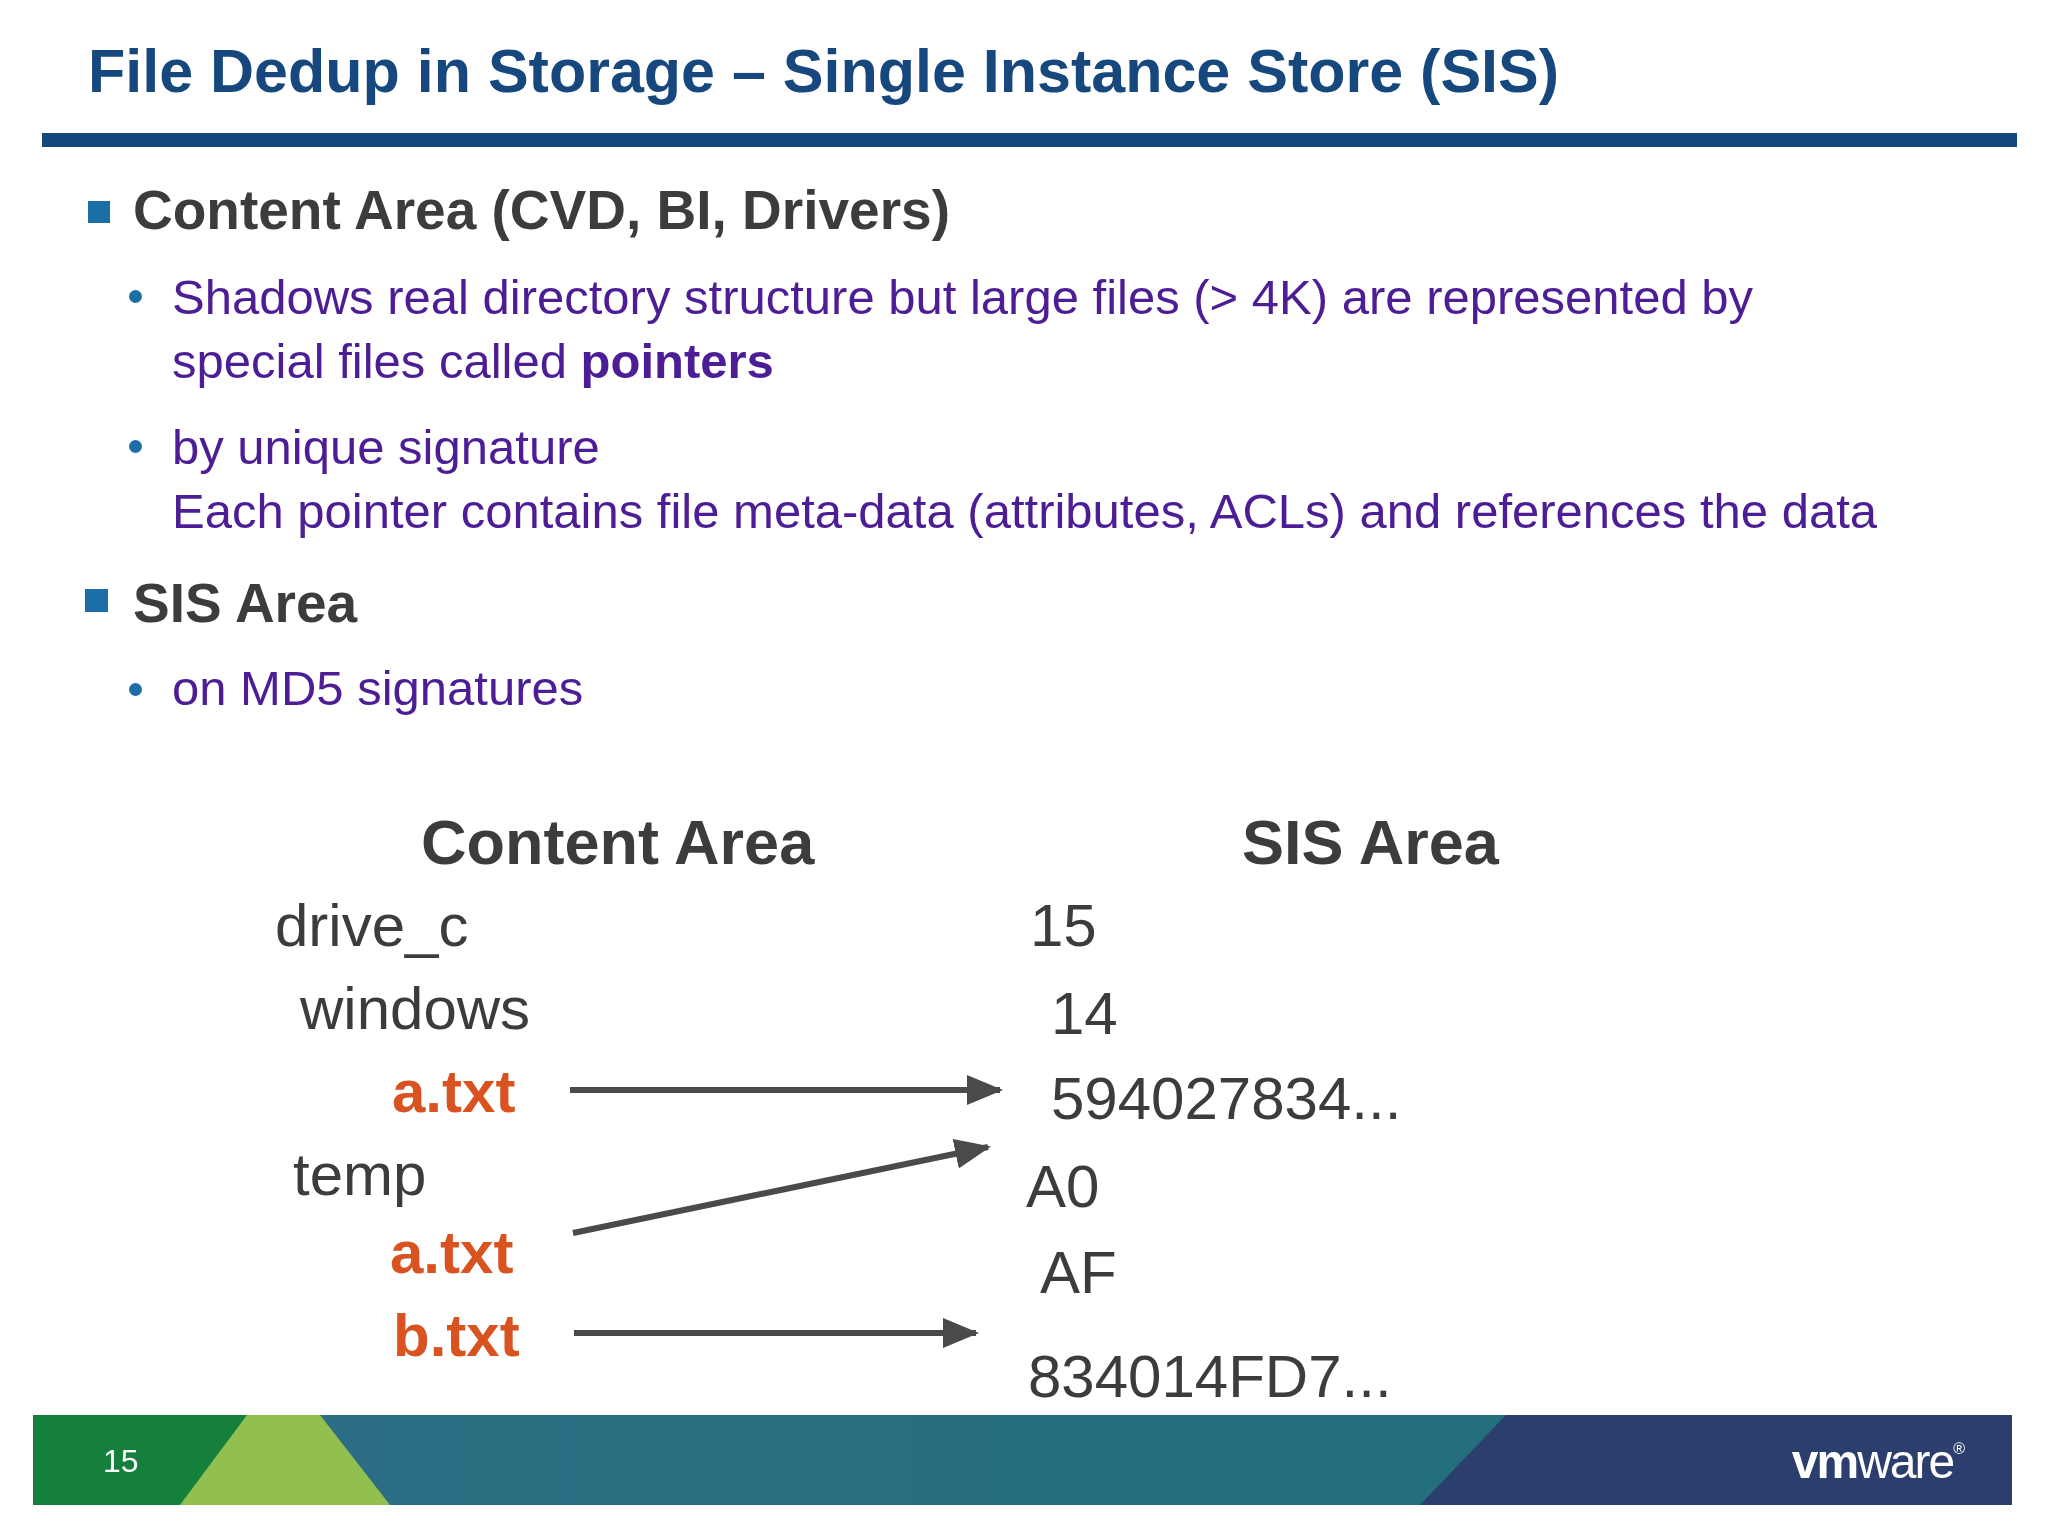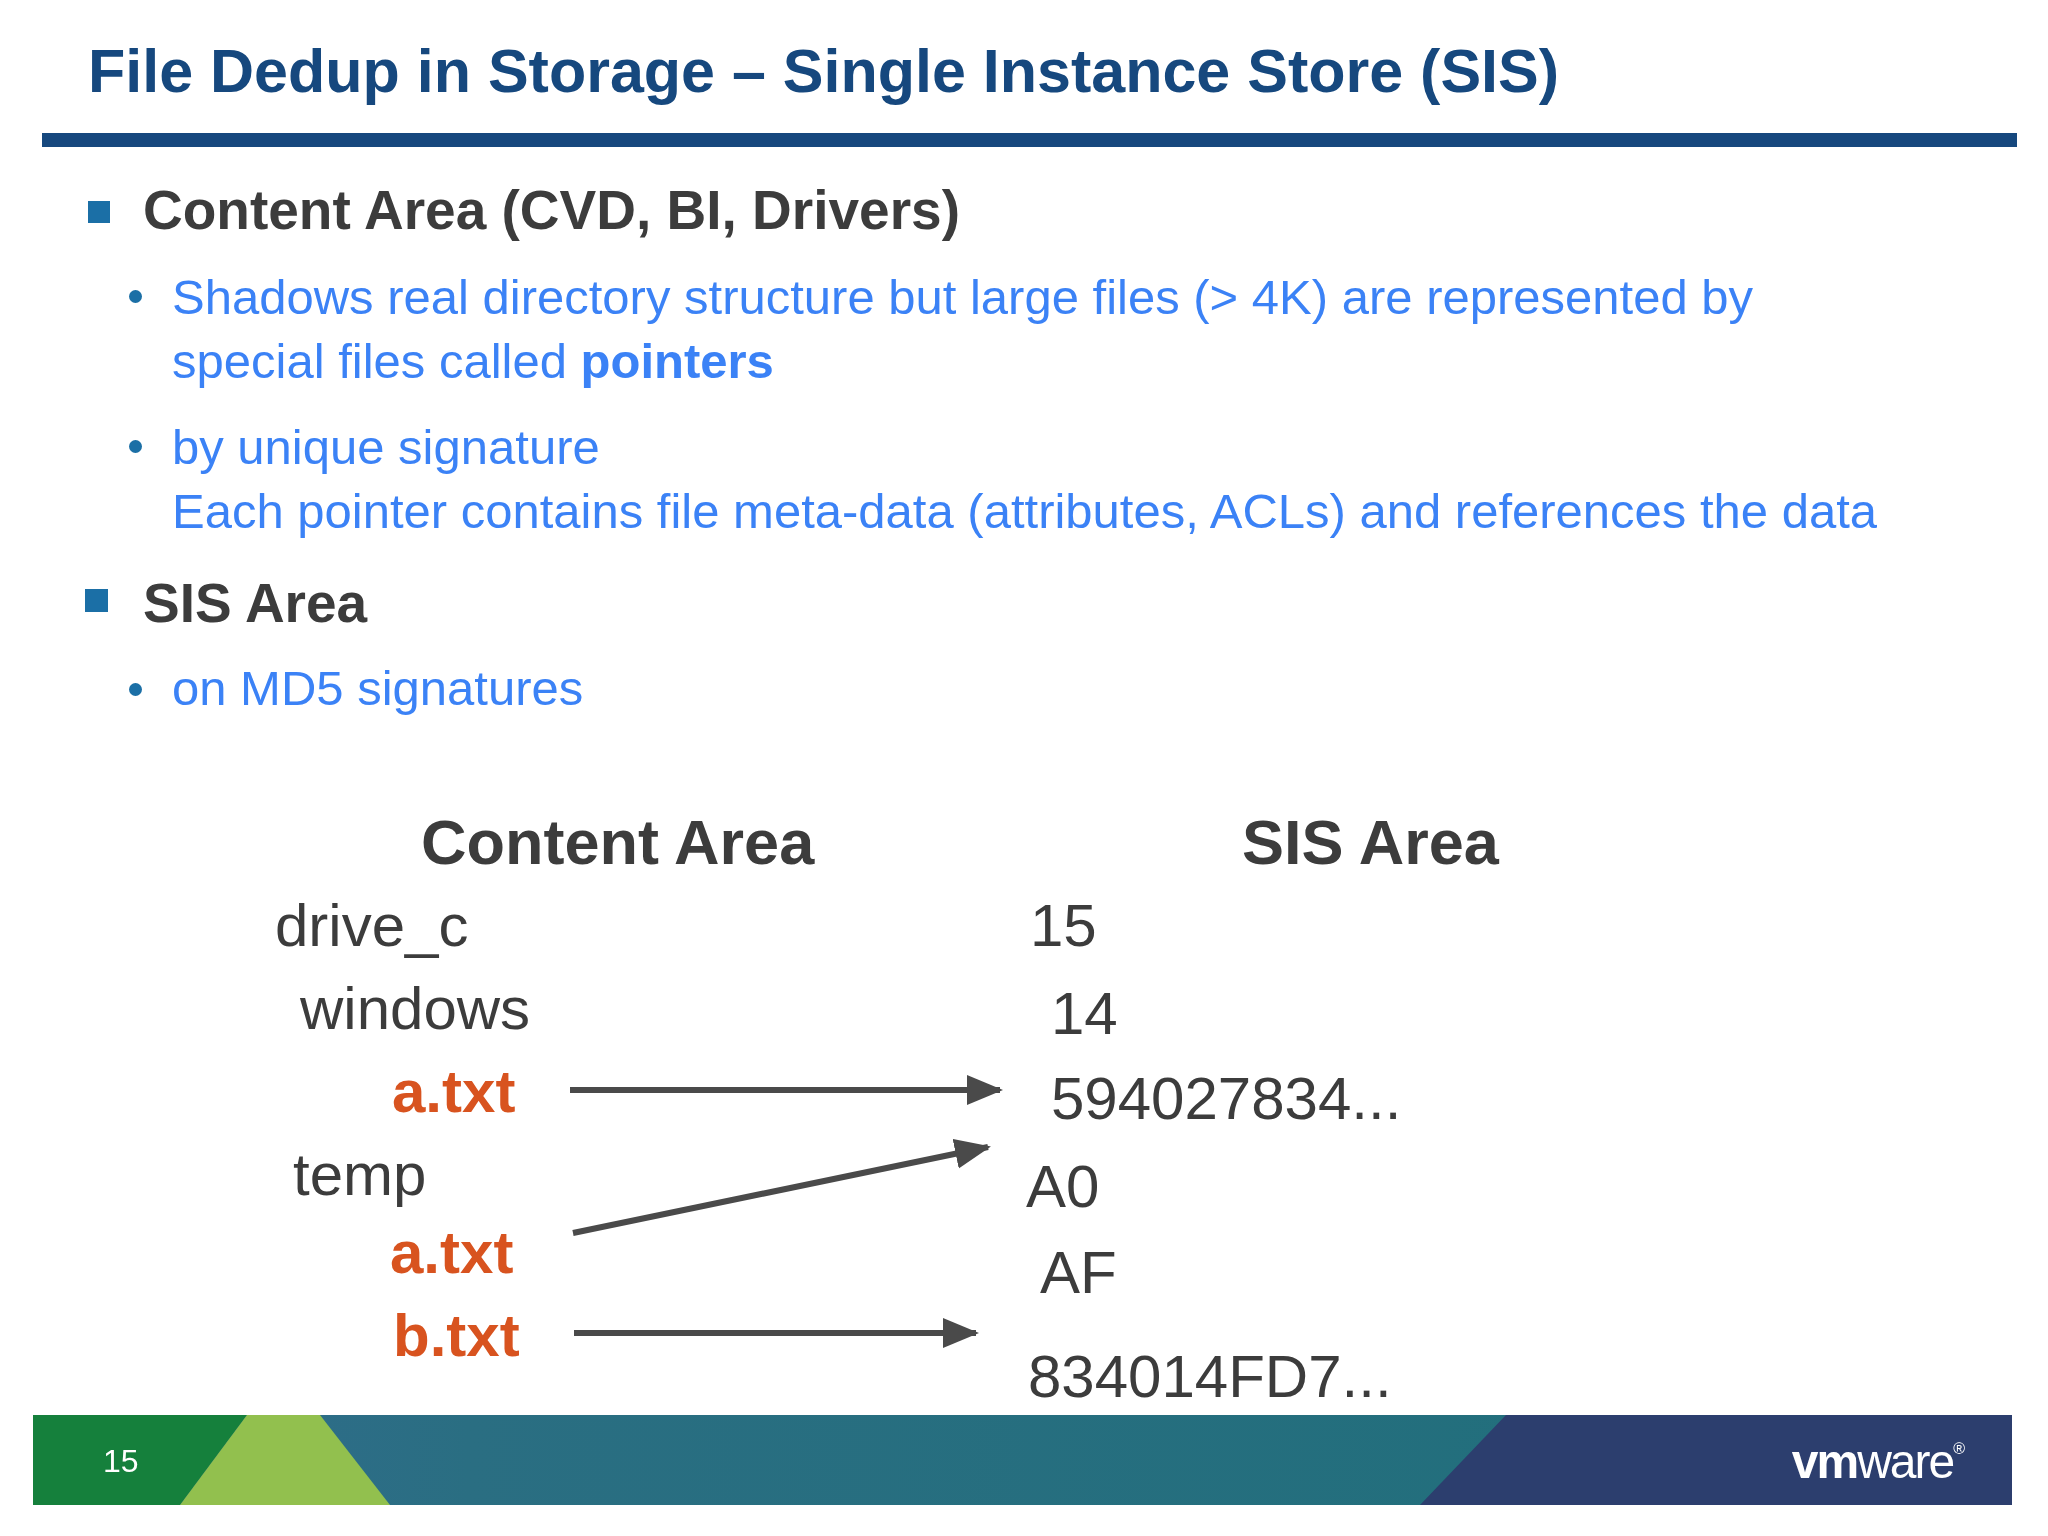--- a/index.html
+++ b/index.html
@@ -18,22 +18,22 @@
     font-size:61px;font-weight:700;color:#16487E;
     white-space:nowrap;
   }
   .title-rule{
     left:42px;top:133px;width:1975px;height:14px;
     background:#16487E;
   }
 
   
   .b-square{width:22px;height:22px;background:#1B6FA6;}
-  .b-label{font-size:55px;font-weight:700;color:#3C3C3C;white-space:nowrap;margin-left:10px;}
-  .sub{font-size:49px;color:#3b82f6;line-height:64px;white-space:nowrap;}
+  .b-label{font-size:55px;font-weight:700;color:#3C3C3C;white-space:nowrap;}
+  .sub{font-size:49px;color:#4c1d95;line-height:64px;white-space:nowrap;}
   .sub .bold{font-weight:700;}
   .b-dot{width:13px;height:13px;border-radius:50%;background:#1B6FA6;}
 
   
   .dg-header{font-size:63px;font-weight:700;color:#3C3C3C;white-space:nowrap;}
   .dg-row{font-size:60px;color:#3C3C3C;line-height:1.12;white-space:nowrap;}
   .dg-row.file{color:#D8531F;font-weight:700;}
 
   .arrows{left:0;top:0;pointer-events:none;}
 

